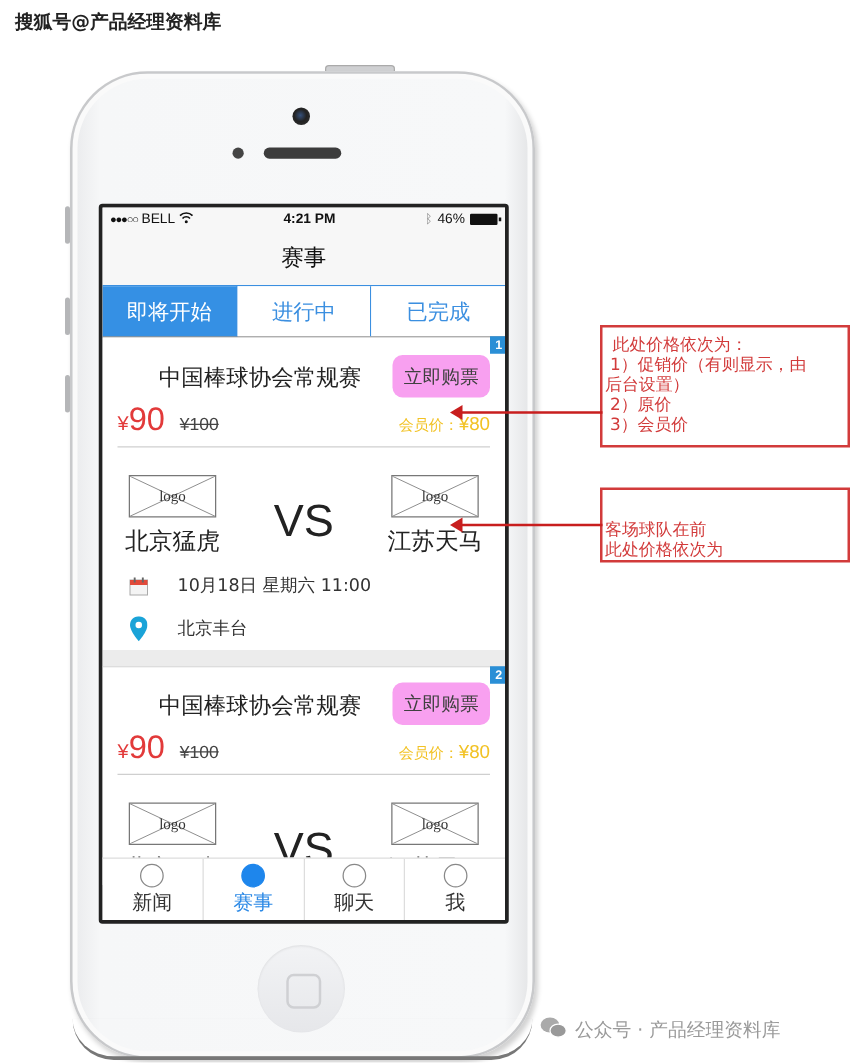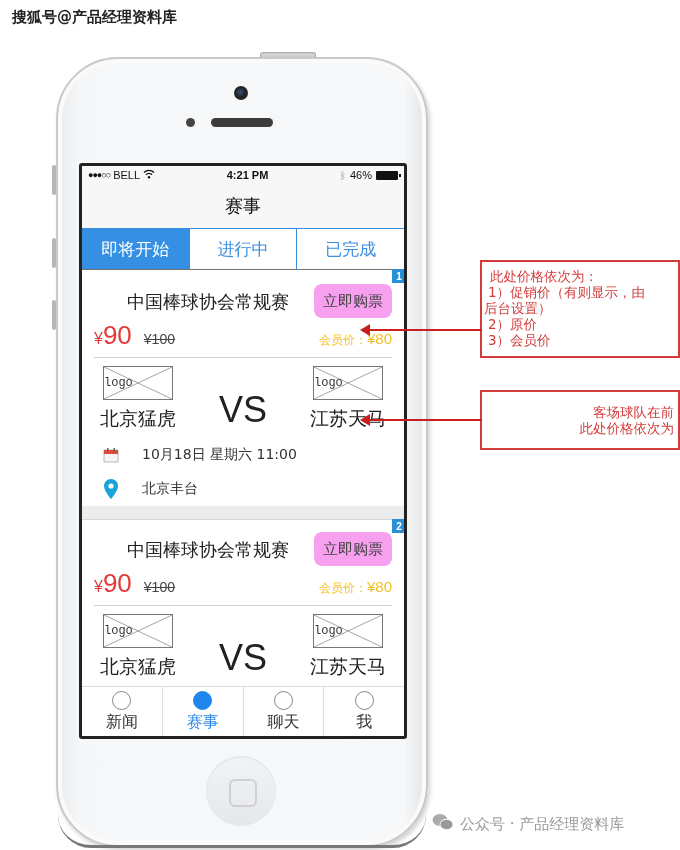--- a/index.html
+++ b/index.html
@@ -44,21 +44,21 @@
   .price-row { display: flex; align-items: baseline; justify-content: space-between; padding: 2px 0 6px; border-bottom: 1px solid #cfcfcf; }
   .price-left { display: flex; align-items: baseline; gap: 12px; }
   .promo { color: #e23a3a; font-size: 26px; font-family: "Liberation Sans", sans-serif; }
   .promo .cur { font-size: 16px; }
   .orig { color: #444; font-size: 14px; text-decoration: line-through; font-family: "Liberation Sans", sans-serif; }
   .member { color: #f2c224; font-size: 12px; }
   .member .amt { font-size: 15px; font-family: "Liberation Sans", sans-serif; }
 
   .teams { display: flex; align-items: center; justify-content: space-between; padding: 8px 2px 0; }
   .team { width: 84px; display: flex; flex-direction: column; align-items: center; }
-  .logo-box { position: relative; width: 70px; height: 34px; border: 1px solid #777; display: flex; align-items: center; justify-content: flex-start; font-size: 12px; color: #333; font-family: Liberation Mono, monospace; }
+  .logo-box { position: relative; width: 70px; height: 34px; border: 1px solid #777; display: flex; align-items: center; justify-content: center; font-size: 12px; color: #333; font-family: Liberation Serif, serif; margin-top: 14px; }
   .logo-box svg { position: absolute; left: 0; top: 0; width: 100%; height: 100%; }
   .logo-box span { position: relative; background: transparent; }
   .team-name { font-size: 19px; color: #222; margin-top: 6px; }
   .vs { font-size: 36px; color: #222; font-family: "Liberation Sans", sans-serif; margin-top: 22px; }
 
   .info-row { display: flex; align-items: center; gap: 22px; padding: 0 8px; height: 34px; font-size: 14px; color: #333; }
   .info-row .ico { width: 18px; display: flex; justify-content: center; }
 
   .num-badge { position: absolute; right: -12px; top: -14px; width: 14px; height: 14px; background: #2a8fd6; color: #fff; font-size: 10px; font-weight: bold; display: flex; align-items: center; justify-content: center; font-family: "Liberation Sans", sans-serif; }
 
@@ -240,21 +240,21 @@
 <div class="note" style="left:480px;top:260px;width:200px;height:98px;">
   <div style="padding-left:4px;">此处价格依次为：</div>
   <div style="padding-left:2px;">1）促销价（有则显示，由</div>
   <div style="margin-left:-2px;">后台设置）</div>
   <div style="padding-left:2px;">2）原价</div>
   <div style="padding-left:2px;">3）会员价</div>
 </div>
 <div class="arrow-line" style="left:368px;top:329px;width:114px;"></div>
 <div class="arrow-head" style="left:360px;top:324px;"></div>
 
-<div class="note" style="left:480px;top:390px;width:200px;height:60px;padding-top:12px;text-align:right;">
+<div class="note" style="left:480px;top:390px;width:200px;height:60px;padding-top:24px;">
   <div style="margin-left:-2px;">客场球队在前</div>
   <div style="margin-left:-2px;">此处价格依次为</div>
 </div>
 <div class="arrow-line" style="left:368px;top:419px;width:114px;"></div>
 <div class="arrow-head" style="left:360px;top:414px;"></div>
 
 <div class="watermark-bottom">
   <span>
     <svg width="22" height="18" viewBox="0 0 22 18">
         <ellipse cx="8" cy="7" rx="7.5" ry="6" fill="#aaa"></ellipse>

